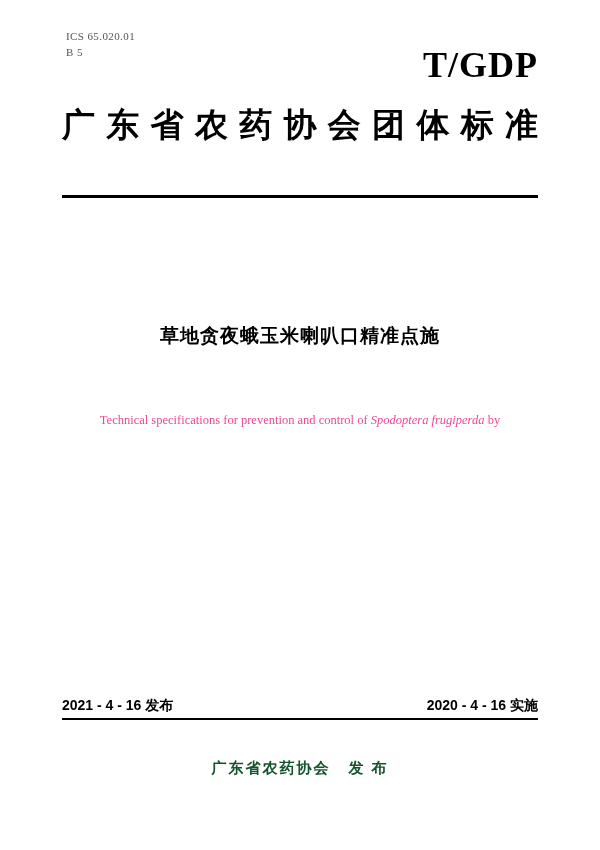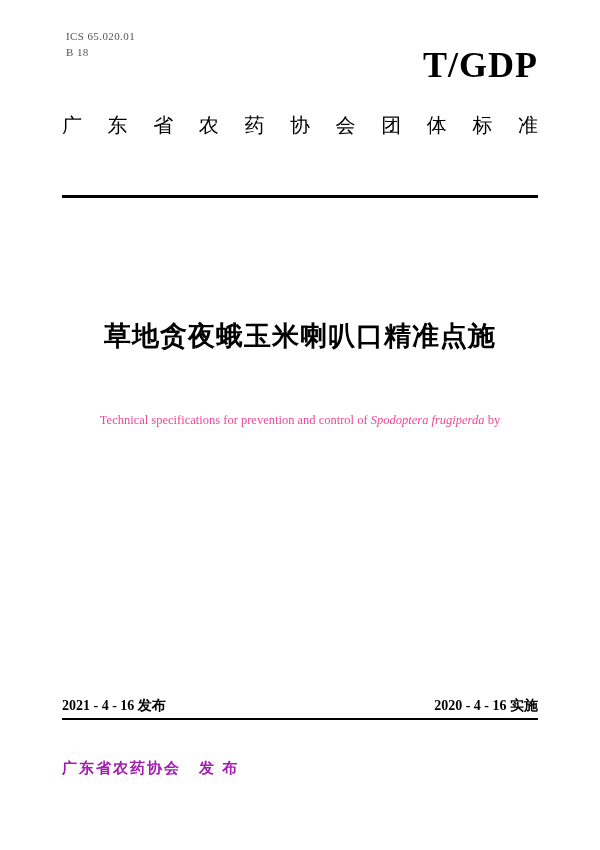--- a/index.html
+++ b/index.html
@@ -45,22 +45,22 @@
     letter-spacing: 1px;
     line-height: 50px;
     color: #000000;
   }
   .org-line {
     position: absolute;
     left: 62px;
     right: 62px;
     top: 108px;
     font-family: "Liberation Sans", sans-serif;
-    font-size: 20px;
-    font-weight: normal;
+    font-size: 33px;
+    font-weight: bold;
     color: #000000;
     text-align: justify;
     text-align-last: justify;
     letter-spacing: 0px;
     line-height: 34px;
   }
   .std-number {
     position: absolute;
     right: 62px;
     top: 160px;
@@ -78,21 +78,21 @@
     background: #000000;
   }
   
   .title-zh {
     position: absolute;
     left: 62px;
     right: 62px;
     top: 318px;
     text-align: center;
     font-family: "Liberation Sans", sans-serif;
-    font-size: 27px;
+    font-size: 19px;
     font-weight: bold;
     line-height: 36px;
     color: #000000;
     letter-spacing: 1px;
   }
   .title-en {
     position: absolute;
     left: 78px;
     right: 78px;
     top: 410px;
@@ -114,49 +114,50 @@
     height: 2px;
     background: #000000;
   }
   .dates {
     position: absolute;
     left: 62px;
     right: 62px;
     bottom: 118px;
     display: flex;
     justify-content: space-between;
-    font-family: Liberation Serif, serif;
+    font-family: Liberation Sans, sans-serif;
     font-size: 14px;
     font-weight: bold;
     color: #000000;
   }
   .publisher {
     position: absolute;
     left: 62px;
     right: 62px;
     bottom: 55px;
+    text-align: center;
     font-family: "Liberation Sans", sans-serif;
     font-size: 15px;
     font-weight: bold;
-    color: #a21caf;
+    color: #14532d;
     letter-spacing: 2px;
   }
   .publisher .gap {
     display: inline-block;
     width: 18px;
   }
 </style>
 </head>
 <body>
 
 <div class="page">
 
   <div class="ics-block">
     <div>ICS 65.020.01</div>
-    <div>B 18</div>
+    <div>B 5</div>
   </div>
 
   <div class="std-mark">T/GDP</div>
 
   <div class="org-line">广东省农药协会团体标准</div>
 
 
   <div class="rule-top"></div>
 
   <div class="title-zh">

